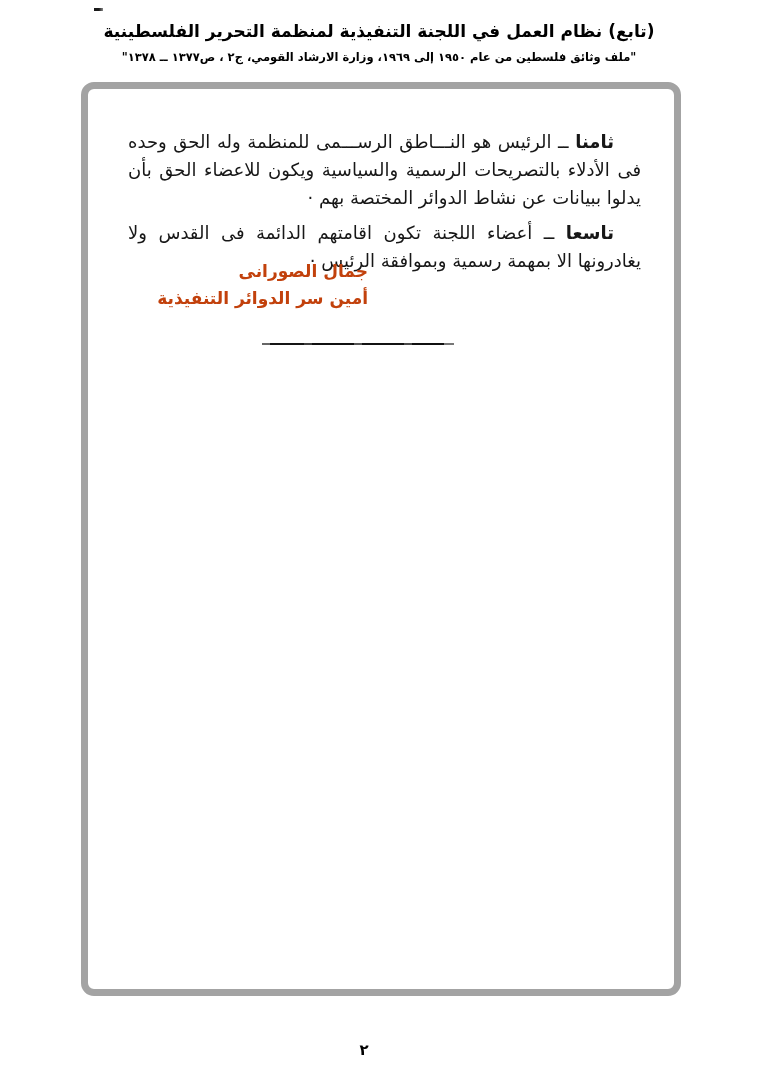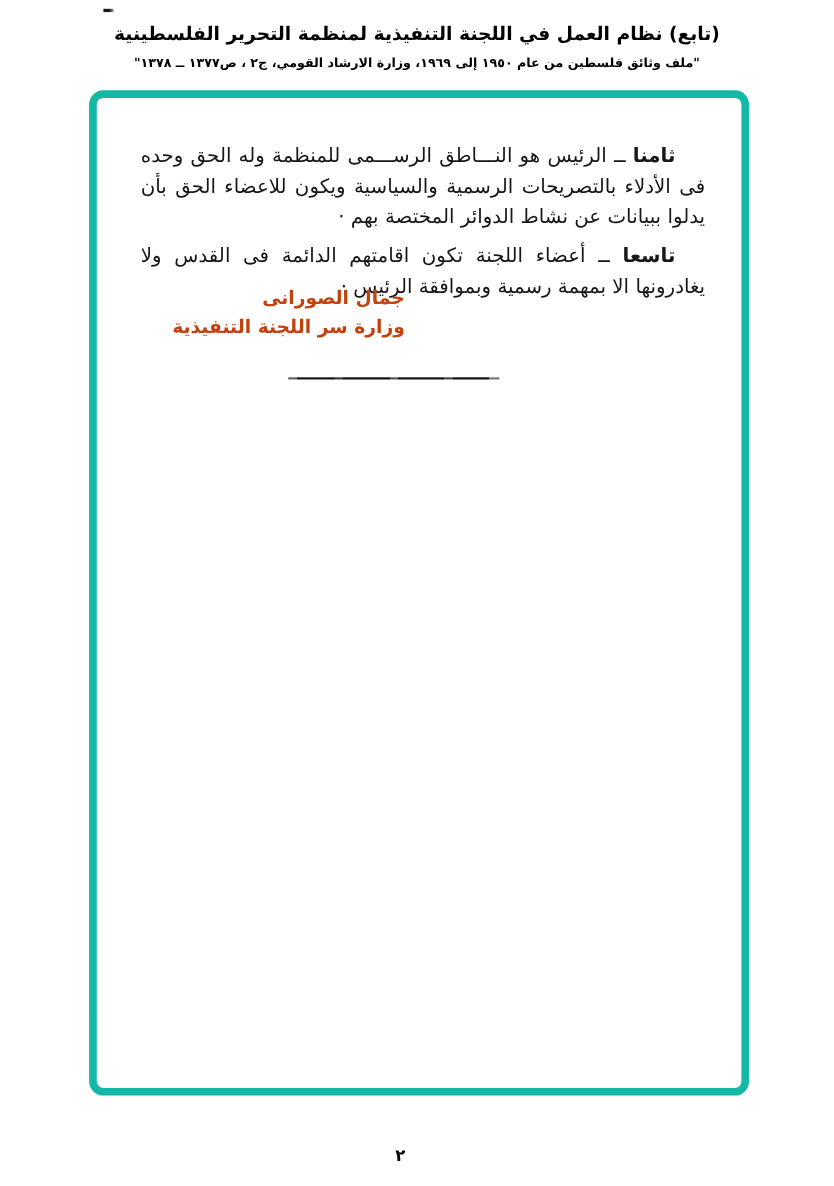--- a/index.html
+++ b/index.html
@@ -45,21 +45,21 @@
     font-weight: bold;
     line-height: 16px;
   }
   .green-box {
     position: absolute;
     left: 81px;
     top: 82px;
     width: 600px;
     height: 914px;
     box-sizing: border-box;
-    border: 7px solid #14b8a6;
+    border: 7px solid #a3a3a3;
     border-radius: 13px;
     background: #ffffff;
   }
   .doc-body {
     position: absolute;
     top: 0;
     left: 0;
     right: 0;
     padding: 39px 33px 0 40px;
     direction: rtl;
@@ -125,21 +125,21 @@
 
   <div class="green-box">
 
     <div class="doc-body">
       <p class="para"><span class="lead-word">ثامنا</span><span> ــ الرئيس هو النـــاطق الرســـمى للمنظمة وله الحق وحده فى الأدلاء بالتصريحات الرسمية والسياسية ويكون للاعضاء الحق بأن يدلوا ببيانات عن نشاط الدوائر المختصة بهم ·</span></p>
       <p class="para"><span class="lead-word">تاسعا</span><span> ــ أعضاء اللجنة تكون اقامتهم الدائمة فى القدس ولا يغادرونها الا بمهمة رسمية وبموافقة الرئيس ·</span></p>
     </div>
 
     <div class="signature">
       <div>جمال الصورانى</div>
-      <div>وزارة سر اللجنة التنفيذية</div>
+      <div>أمين سر الدوائر التنفيذية</div>
     </div>
 
     <div class="hand-rule"></div>
 
   </div>
 
   <div class="page-number">٢</div>
 
 </div>
 

